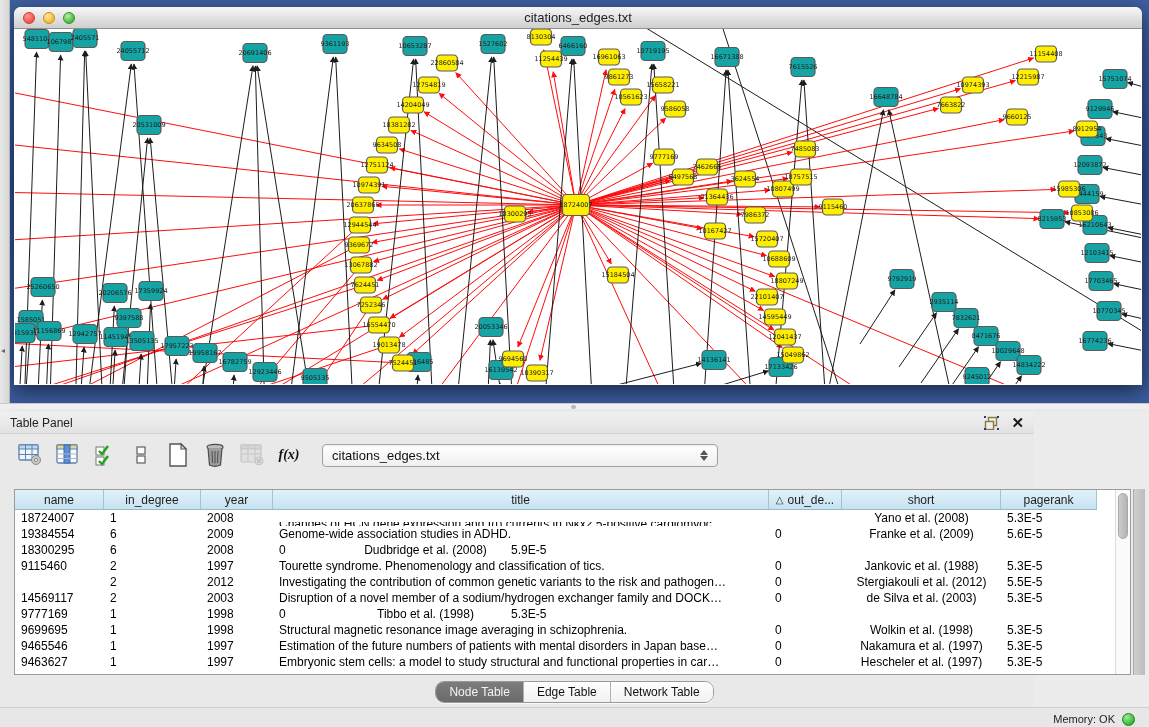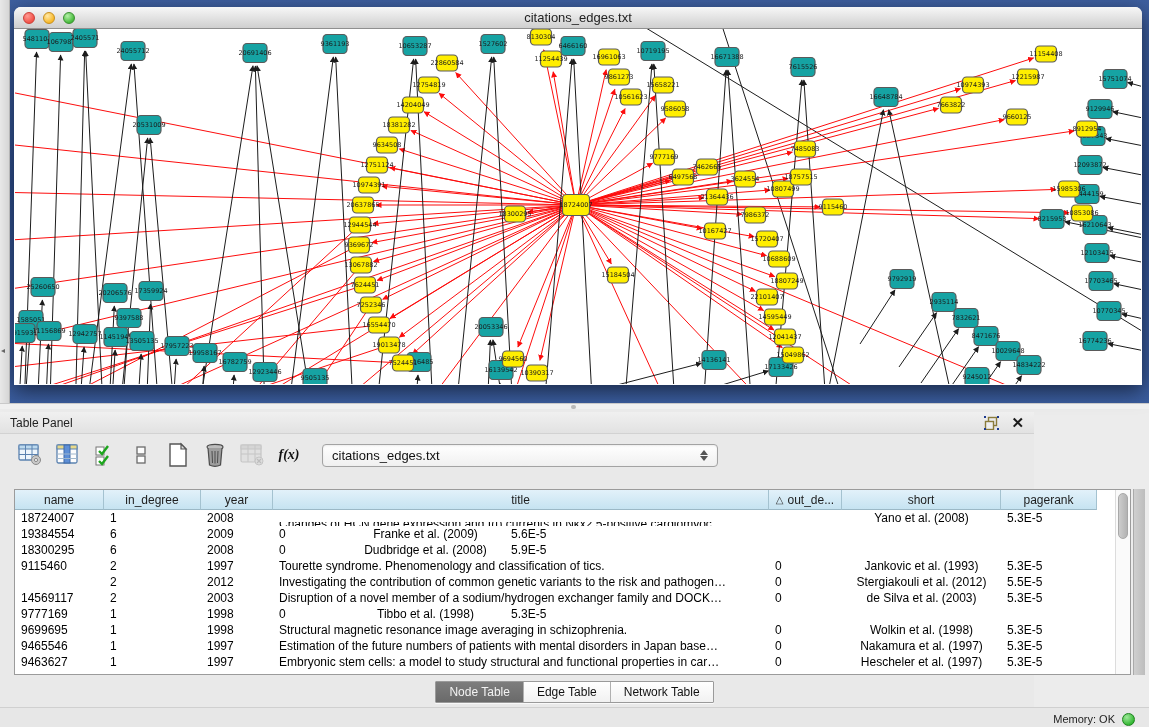--- a/index.html
+++ b/index.html
@@ -66,21 +66,21 @@
           padding-left:6px; display:flex; align-items:center; }
   .cell.center { justify-content:center; padding-left:0; }
   .vscroll { position:absolute; right:0; top:0; width:15px; height:184px; background:#fafafa; border-left:1px solid #dcdcdc; }
   .vthumb { position:absolute; left:2px; top:3px; width:10px; height:46px; border-radius:5px;
             background:linear-gradient(90deg,#cdcdcd,#b3b3b3); border:1px solid #a8a8a8; }
   .right-band { position:absolute; left:1133px; top:77px; width:12px; height:186px;
                 background:linear-gradient(90deg,#cfcfcf,#bdbdbd); border-left:1px solid #aaa; }
 
   .tabs-bar { position:absolute; left:0; top:266px; width:1149px; height:28px;
               display:flex; align-items:center; justify-content:center; }
-  .seg { display:inline-flex; border:1px solid #9a9a9a; border-radius:1px; overflow:hidden;
+  .seg { display:inline-flex; border:1px solid #9a9a9a; border-radius:9px; overflow:hidden;
          background:#fdfdfd; box-shadow:0 1px 1px rgba(255,255,255,.8);align-items:center; }
   .seg-btn { height:20px; padding:0 13px; display:flex; align-items:center; font-size:12px; color:#111;
              border-right:1px solid #b0b0b0; background:linear-gradient(180deg,#ffffff,#f1f1f1); cursor:pointer; }
   .seg-btn:last-child { border-right:none; }
   .seg-btn.selected { background:linear-gradient(180deg,#7d7d7d,#6a6a6a); color:#f3f3f3; }
 
   .status-bar { position:absolute; left:0; top:295px; width:1149px; height:23px; background:#e7e7e7;
                 border-top:1px solid #d0d0d0; display:flex; align-items:center; justify-content:flex-end; padding-right:14px; }
   .mem-label { font-size:11px; color:#222; margin-right:7px; }
   .mem-dot { width:13px; height:13px; border-radius:50%;
@@ -813,39 +813,40 @@
             <div class="cell" style="width: 72px;">2008</div>
             <div class="cell" style="width: 496px; margin-top: 12px;">Changes of HCN gene expression and I(f) currents in Nkx2.5-positive cardiomyoc…</div>
             <div class="cell" style="width: 73px; margin-top: 36px;">49</div>
             <div class="cell center" style="width: 159px;">Yano et al. (2008)</div>
             <div class="cell" style="width: 96px;">5.3E-5</div>
           </div>
           <div class="body-row">
             <div class="cell" style="width: 89px;">19384554</div>
             <div class="cell" style="width: 97px;">6</div>
             <div class="cell" style="width: 72px;">2009</div>
+            <div class="cell" style="width: 496px;">Genome-wide association studies in ADHD.</div>
             <div class="cell" style="width: 73px;">0</div>
             <div class="cell center" style="width: 159px;">Franke et al. (2009)</div>
             <div class="cell" style="width: 96px; text-align: center;">5.6E-5</div>
           </div>
           <div class="body-row">
             <div class="cell" style="width: 89px;">18300295</div>
             <div class="cell" style="width: 97px;">6</div>
             <div class="cell" style="width: 72px;">2008</div>
             <div class="cell" style="width: 73px;">0</div>
             <div class="cell center" style="width: 159px;">Dudbridge et al. (2008)</div>
             <div class="cell" style="width: 96px;">5.9E-5</div>
           </div>
           <div class="body-row">
             <div class="cell" style="width: 89px;">9115460</div>
             <div class="cell" style="width: 97px;">2</div>
             <div class="cell" style="width: 72px;">1997</div>
             <div class="cell" style="width: 496px;">Tourette syndrome. Phenomenology and classification of tics.</div>
             <div class="cell" style="width: 73px;">0</div>
-            <div class="cell center" style="width: 159px;">Jankovic et al. (1993)</div>
+            <div class="cell center" style="width: 159px;">Jankovic et al. (1988)</div>
             <div class="cell" style="width: 96px;">5.3E-5</div>
           </div>
           <div class="body-row">
             <div class="cell" style="width: 89px; margin-top: 35px;">22420046</div>
             <div class="cell" style="width: 97px;">2</div>
             <div class="cell" style="width: 72px;">2012</div>
             <div class="cell" style="width: 496px;">Investigating the contribution of common genetic variants to the risk and pathogen…</div>
             <div class="cell" style="width: 73px;">0</div>
             <div class="cell center" style="width: 159px;">Stergiakouli et al. (2012)</div>
             <div class="cell" style="width: 96px;">5.5E-5</div>

